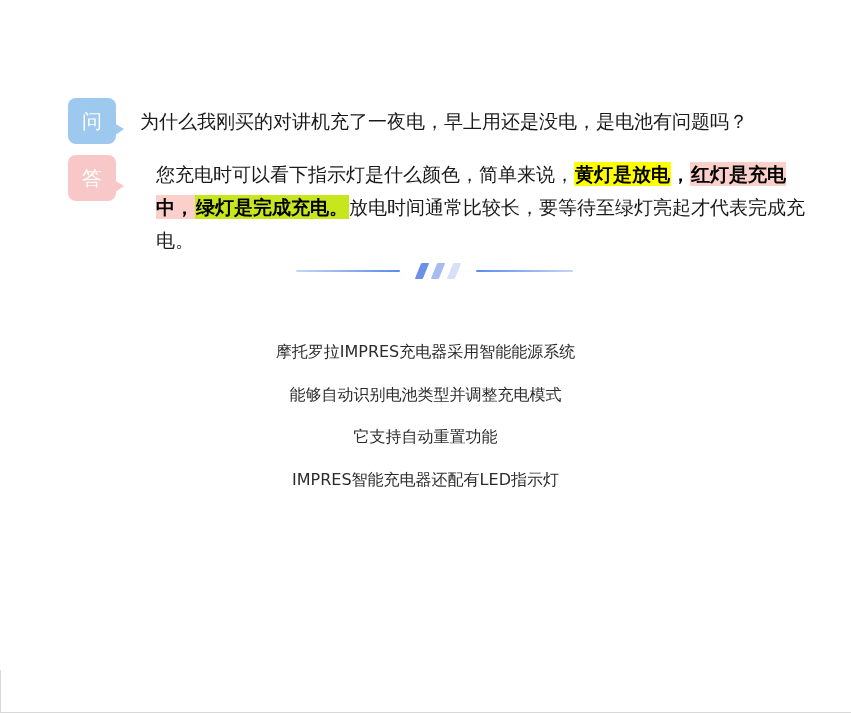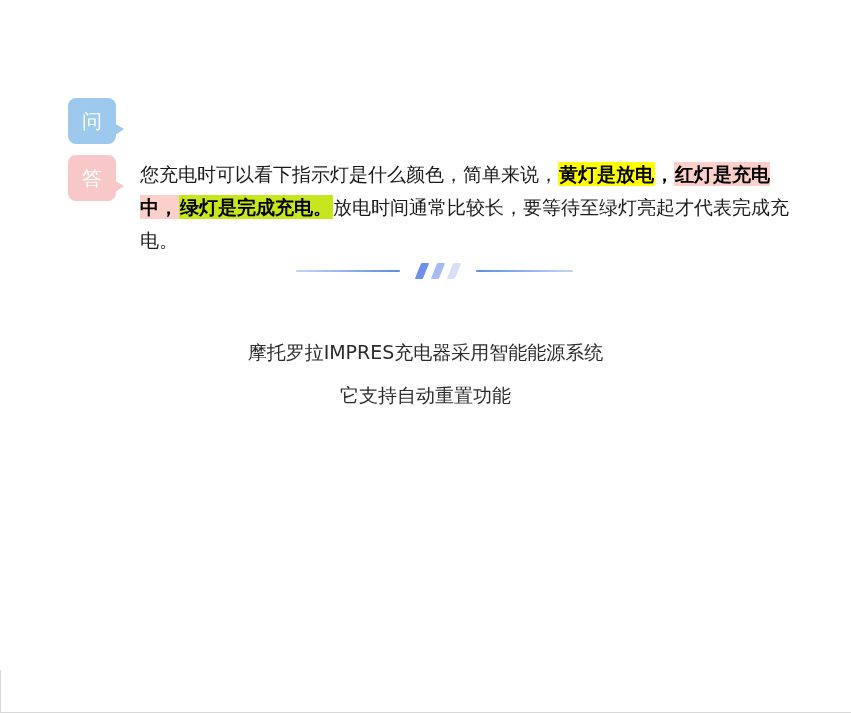--- a/index.html
+++ b/index.html
@@ -40,21 +40,21 @@
   .badge-a .tail { border-left: 10px solid #f7c8c7; }
 
   .q-text {
     margin-left: 24px;
     font-size: 19px;
     line-height: 28px;
     white-space: nowrap;
     color: #1a1a1a;
   }
   .a-text {
-    margin-left: 24px;
+    margin-left: 40px;
     margin-top: 3px;
     width: 668px;
     font-size: 19px;
     line-height: 33px;
     color: #1a1a1a;
   }
   .seg-plain { font-weight: 400; }
   .seg-bold { font-weight: 700; color: #000; }
   .seg-hl-yellow { font-weight: 700; color: #000; background: #ffff00; padding: 1px 1px; }
   .seg-hl-pink   { font-weight: 700; color: #000; background: #fbcfca; padding: 1px 1px; }
@@ -81,21 +81,21 @@
   .slash-2 { background: #a6bcf1; }
   .slash-3 { background: #d7e0f8; }
 
   
   .body-lines {
     position: absolute;
     top: 331px; left: 0; right: 0;
     text-align: center;
   }
   .body-line {
-    font-size: 19px;
+    font-size: 16px;
     line-height: 42.5px;
     color: #2b2b2b;
   }
 
   
   .pixel-artifact {
     position: absolute;
     left: 47px; top: 679px;
     width: 9px; height: 3px;
     background: linear-gradient(90deg, #e07b28 0 38%, #e8c javascript30 0, #edc430 38% 55%, #2f5ec4 55% 100%);
@@ -116,20 +116,21 @@
 </head>
 <body>
 
 <div class="page">
 
   <div class="qa-row q-row">
     <div class="badge badge-q">
       <span>问</span>
       <span class="tail"></span>
     </div>
+    <div class="q-text">为什么我刚买的对讲机充了一夜电，早上用还是没电，是电池有问题吗？</div>
   </div>
 
   <div class="qa-row a-row">
     <div class="badge badge-a">
       <span>答</span>
       <span class="tail"></span>
     </div>
     <div class="a-text">
       <span class="seg-plain">您充电时可以看下指示灯是什么颜色，简单来说，</span><span class="seg-hl-yellow">黄灯是放电</span><span class="seg-bold">，</span><span class="seg-hl-pink">红灯是充电中，</span><span class="seg-hl-green">绿灯是完成充电。</span><span class="seg-plain">放电时间通常比较长，要等待至绿灯亮起才代表完成充电。</span>
     </div>
@@ -140,20 +141,22 @@
     <div class="slash-group">
       <div class="slash slash-1"></div>
       <div class="slash slash-2"></div>
       <div class="slash slash-3"></div>
     </div>
     <div class="div-line div-line-right"></div>
   </div>
 
   <div class="body-lines">
     <div class="body-line">摩托罗拉IMPRES充电器采用智能能源系统</div>
+    <div class="body-line">能够自动识别电池类型并调整充电模式</div>
     <div class="body-line">它支持自动重置功能</div>
+    <div class="body-line">IMPRES智能充电器还配有LED指示灯</div>
   </div>
 
   <div class="pixel-artifact"></div>
   <div class="edge-left"></div>
   <div class="edge-bottom"></div>
 
 </div>
 
 </body></html>

